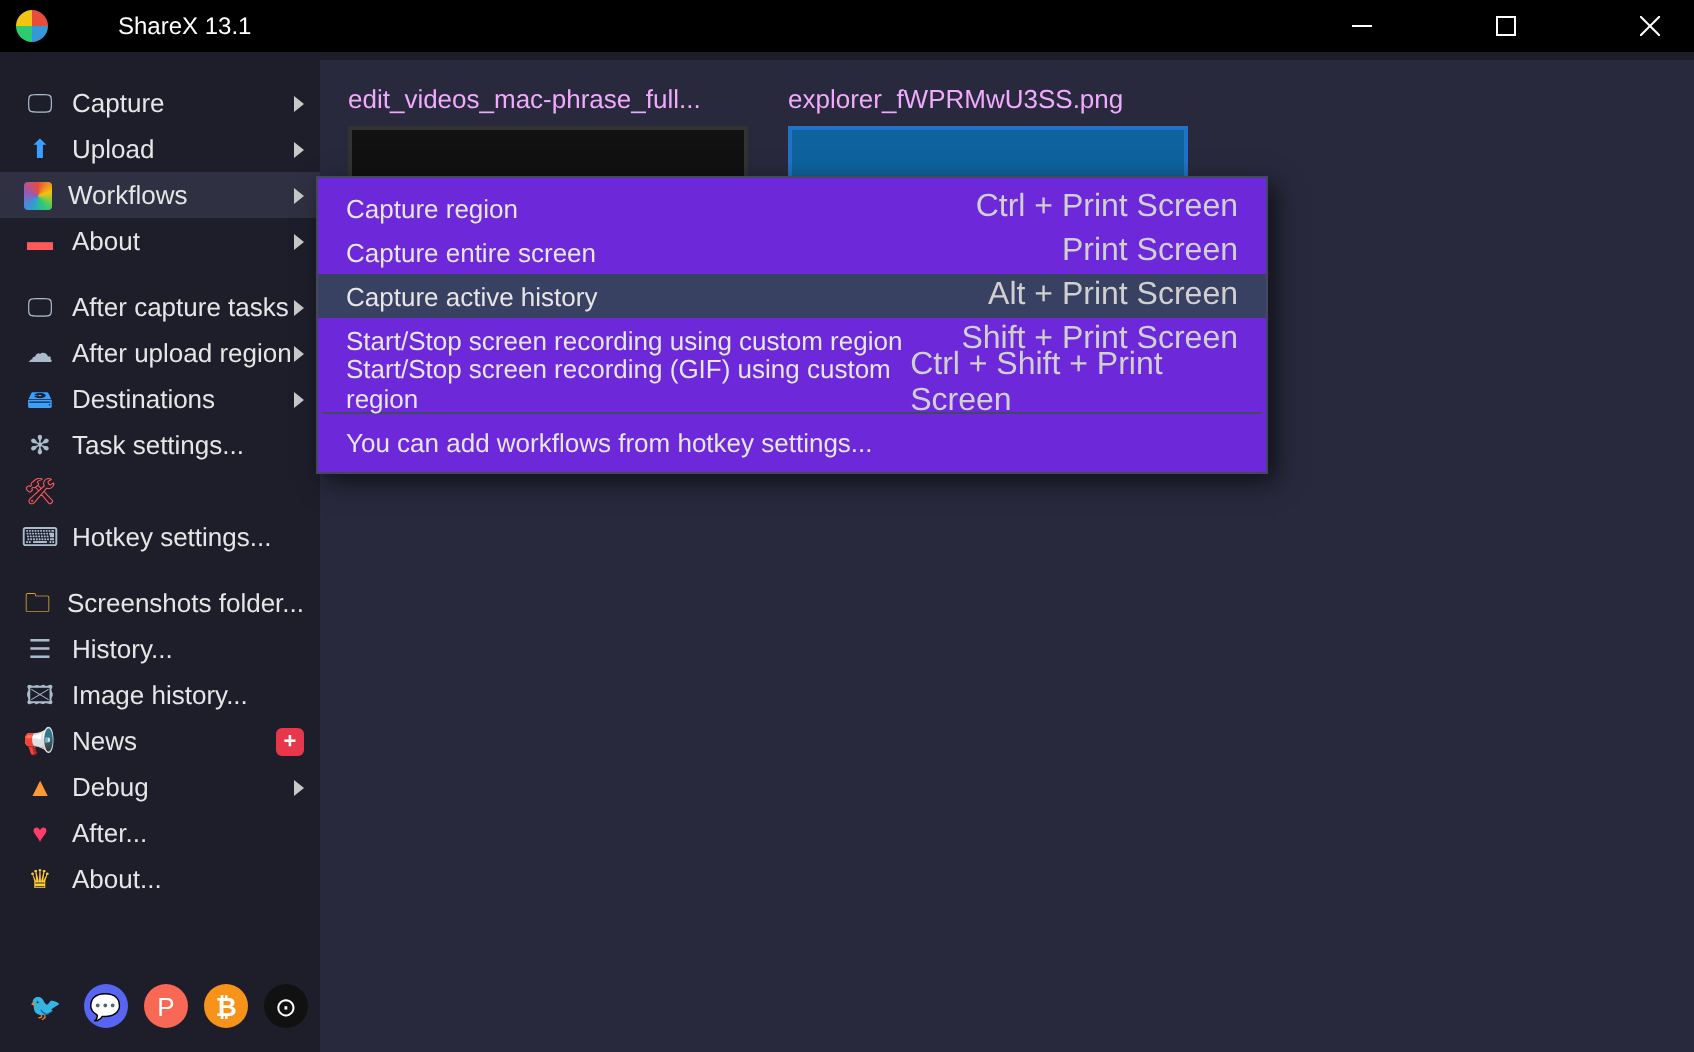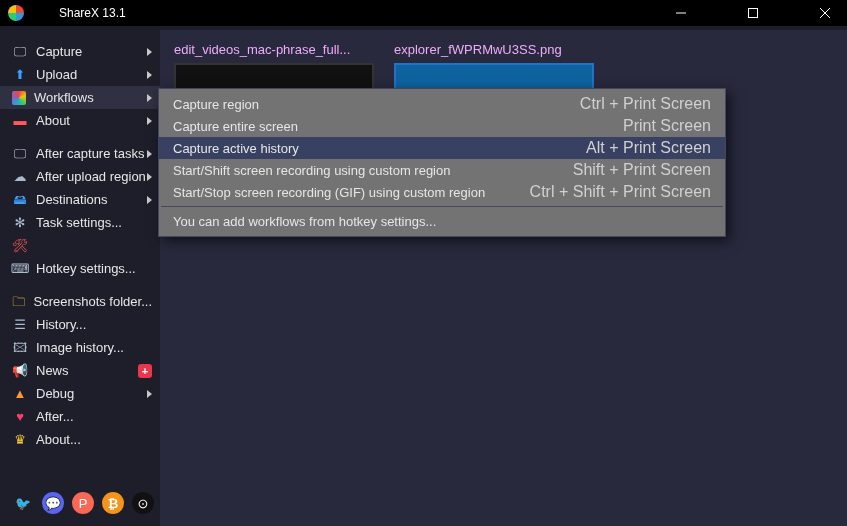--- a/index.html
+++ b/index.html
@@ -93,21 +93,21 @@
     text-decoration: underline; text-decoration-color: #666;
     text-underline-offset: 3px;
   }
   .thumb .preview {
     height: 120px; border: 2px solid #2372c9; background: #0e639f;
   }
   .thumb .preview.dark { border-color: #333; background: #111; }
   
   .flyout {
     position: absolute; top: 88px; left: 158px;
-    width: 568px; background: #737373;
+    width: 476px; background: #6d28d9;
     border: 1px solid #434760;
     box-shadow: 4px 4px 12px rgba(0,0,0,.6);
     padding: 4px 0;
     z-index: 50;
   }
   .fly-row {
     height: 22px; display: flex; align-items: center;
     padding: 0 14px; color: #e6e6e6;
   }
   .fly-row.hover { background: #394162; }
@@ -253,21 +253,21 @@
     </div>
     <div class="fly-row">
       <span class="flbl">Capture entire screen</span>
       <span class="fkey">Print Screen</span>
     </div>
     <div class="fly-row hover">
       <span class="flbl">Capture active history</span>
       <span class="fkey">Alt + Print Screen</span>
     </div>
     <div class="fly-row">
-      <span class="flbl">Start/Shift screen recording using custom region</span>
+      <span class="flbl">Start/Stop screen recording using custom region</span>
       <span class="fkey">Shift + Print Screen</span>
     </div>
     <div class="fly-row">
       <span class="flbl">Start/Stop screen recording (GIF) using custom region</span>
       <span class="fkey">Ctrl + Shift + Print Screen</span>
     </div>
     <div class="fly-divider"></div>
     <div class="fly-row">
       <span class="flbl">You can add workflows from hotkey settings...</span>
     </div>

